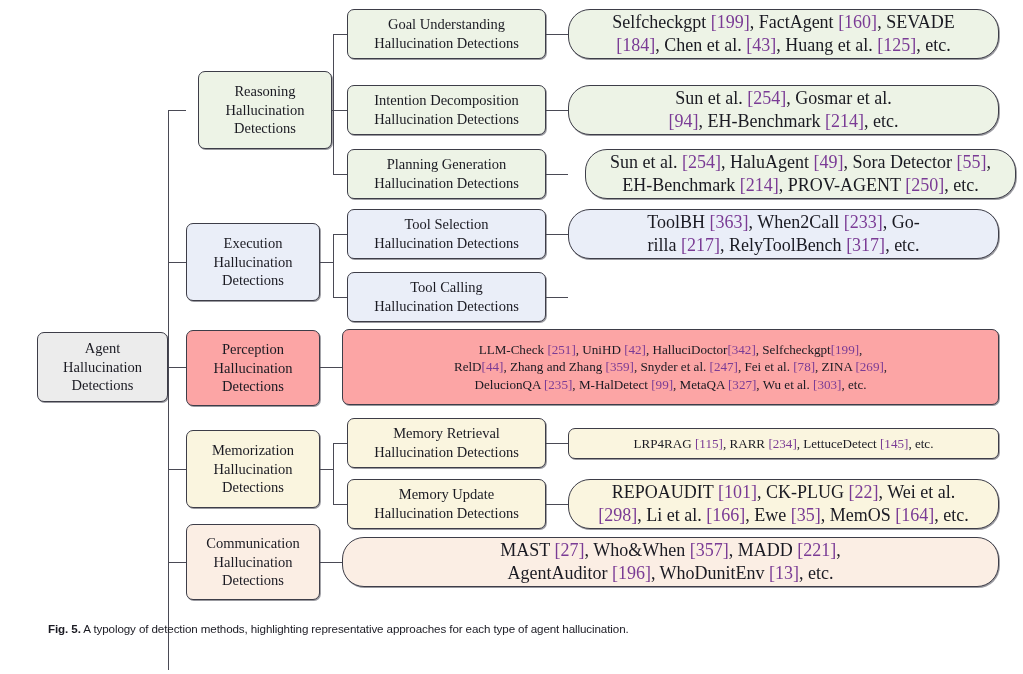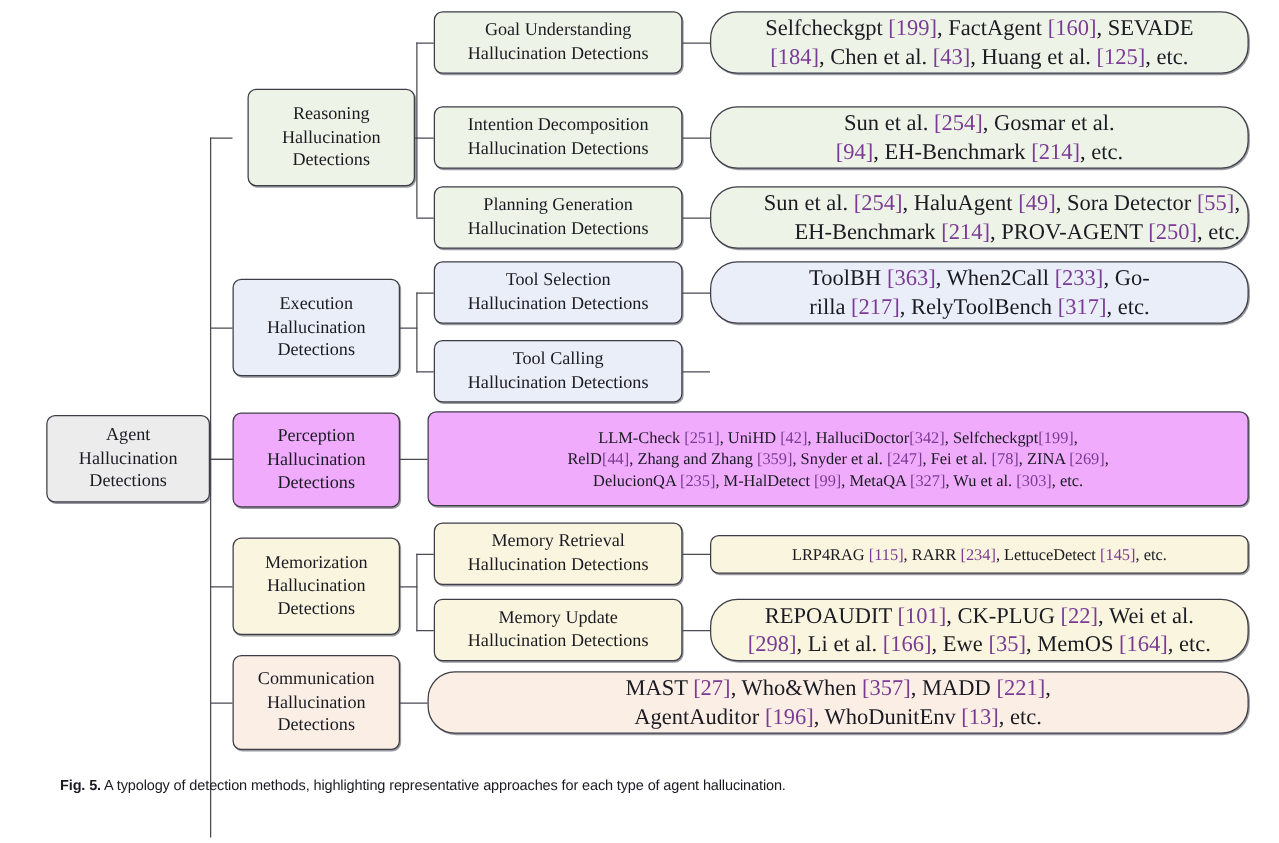--- a/index.html
+++ b/index.html
@@ -41,21 +41,21 @@
     width: 100%;
   }
   .node .ln { display: block; white-space: nowrap; }
 
   
   .n-root { background: #ececec; }
 
   
   .fill-green  { background: #edf3e6; }
   .fill-blue   { background: #eaeef8; }
-  .fill-gray   { background: #f0abfc; }
+  .fill-gray   { background: #fca5a5; }
   .fill-cream  { background: #faf5df; }
   .fill-pink   { background: #fbeee4; }
 
   
   .ln-h, .ln-v {
     position: absolute;
     background: #4a4a55;
   }
   .ln-h { height: 1.1px; }
   .ln-v { width: 1.1px; }
@@ -165,21 +165,21 @@
       <span class="ln"><span class="cite" style="color:#7a3b95">[94]</span>, EH-Benchmark <span class="cite" style="color:#7a3b95">[214]</span>, etc.</span>
     </span>
   </div>
 
   <div class="node fill-green t-l2" style="left:347px; top:149px; width:199px; height:50px;">
     <span class="lines">
       <span class="ln">Planning Generation</span>
       <span class="ln">Hallucination Detections</span>
     </span>
   </div>
-  <div class="node fill-green t-leaf" style="left:568px; top:149px; width:431px; height:50px;text-align:right;">
+  <div class="node fill-green t-leaf" style="left:585px; top:149px; width:431px; height:50px;">
     <span class="lines">
       <span class="ln">Sun et al. <span class="cite" style="color:#7a3b95">[254]</span>, HaluAgent <span class="cite" style="color:#7a3b95">[49]</span>, Sora Detector <span class="cite" style="color:#7a3b95">[55]</span>,</span>
       <span class="ln">EH-Benchmark <span class="cite" style="color:#7a3b95">[214]</span>, PROV-AGENT <span class="cite" style="color:#7a3b95">[250]</span>, etc.</span>
     </span>
   </div>
 
   <div class="node fill-blue t-l1" style="left:186px; top:223px; width:134px; height:78px;">
     <span class="lines">
       <span class="ln">Execution</span>
       <span class="ln">Hallucination</span>

